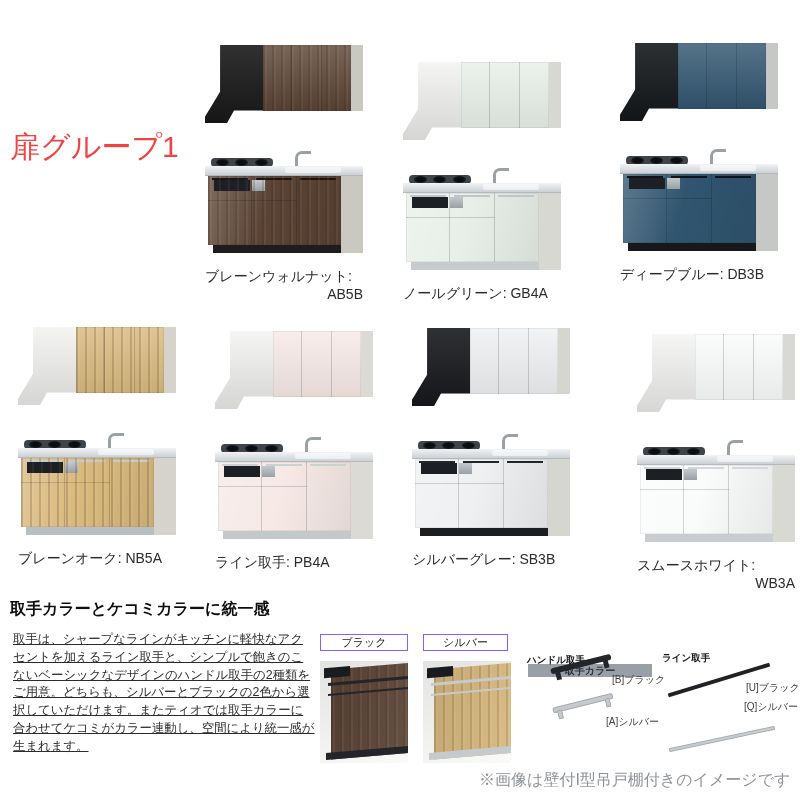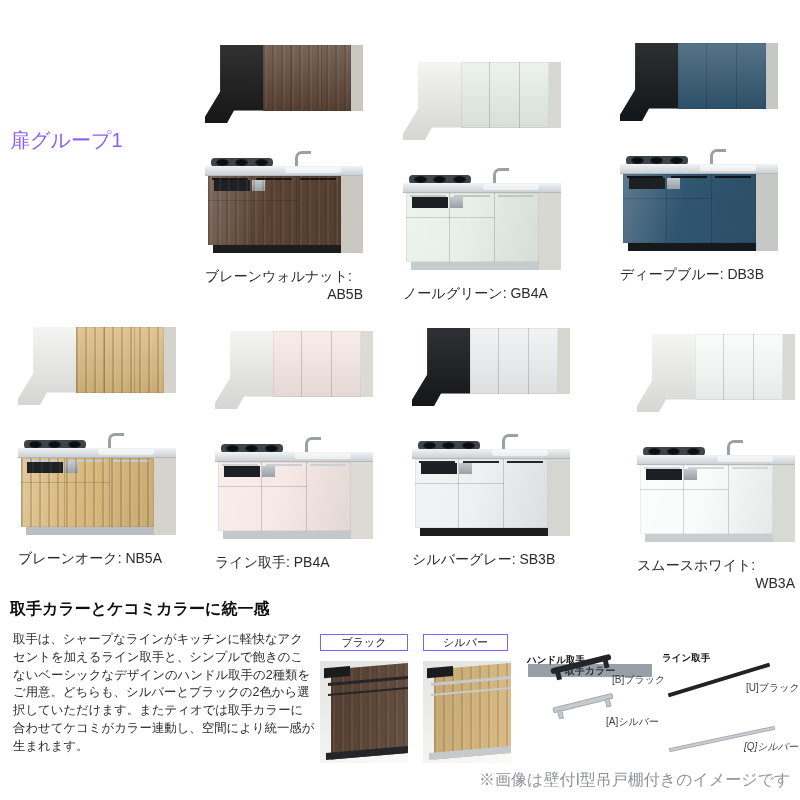--- a/index.html
+++ b/index.html
@@ -1,21 +1,21 @@
 <!DOCTYPE html>
 <html><head>
 <meta charset="utf-8">
 <style>
   html,body{margin:0;padding:0;background:#fff;}
   #stage{position:relative;width:800px;height:800px;background:#ffffff;overflow:hidden;
          font-family:"Liberation Sans",sans-serif;color:#222;}
   .abs{position:absolute;}
 
   
-  .page-title{left:10px;top:127px;font-size:20px;color:#8b5cf6;letter-spacing:0px;white-space:nowrap;}
+  .page-title{left:10px;top:127px;font-size:30px;color:#ef4444;letter-spacing:0px;white-space:nowrap;}
 
   
   .kitchen{position:absolute;width:158px;height:262px;}
   .wall-unit{position:absolute;left:0;top:0;width:158px;height:78px;}
   .hood{position:absolute;left:0;top:0;width:58px;height:78px;background-color:var(--hood);
         background-image:linear-gradient(rgba(255,255,255,.10),rgba(0,0,0,.12));
         clip-path:polygon(26% 0,100% 0,100% 84%,50% 84%,38% 100%,0 100%,0 92%,26% 60%);}
   .wall-doors{position:absolute;left:58px;top:0;width:88px;height:66px;background-color:var(--door);
         box-shadow:inset 0 0 0 1px rgba(0,0,0,.06);
         background-image:
@@ -49,21 +49,21 @@
   
   .wood .wall-doors::after,.wood .base-front::after{content:"";position:absolute;left:0;top:0;right:0;bottom:0;
         background:repeating-linear-gradient(90deg,rgba(56,34,16,.18) 0 2px,rgba(255,255,255,.05) 2px 4px,transparent 4px 9px);}
   .k-label{position:absolute;left:0;top:222px;width:158px;font-size:14px;line-height:18px;color:#2b2b2b;white-space:nowrap;}
   .k-line2{display:block;text-align:right;}
   .k-line2:empty{display:none;}
 
   
   .feature-heading{left:10px;top:599px;font-size:16px;font-weight:bold;color:#0e0e0e;white-space:nowrap;}
   .feature-body{left:13px;top:631px;width:302px;font-size:12.4px;line-height:17.8px;color:#2c2c2c;
-                word-break:break-all;text-align:left;}
+                word-break:break-all;text-align:left;text-decoration:underline;}
 
   
   .sw-box{border:1px solid #8b5cf6;background:#fff;display:flex;align-items:center;justify-content:center;
           font-size:11px;color:#222;box-sizing:border-box;}
   .sw{overflow:hidden;background:linear-gradient(160deg,#e3e3e1 0%,#efefed 55%,#fafaf9 100%);}
   .sw-face{position:absolute;left:12%;top:5%;width:94%;height:88%;background-color:var(--door);
         transform:skewY(-5deg);
         background-image:repeating-linear-gradient(90deg,rgba(56,34,16,.15) 0 2px,rgba(255,255,255,.06) 2px 4px,transparent 4px 9px),
         linear-gradient(100deg,rgba(0,0,0,.10),rgba(255,255,255,.08));}
   .sw-face::before{content:"";position:absolute;left:-4%;right:0;top:15%;height:8px;
@@ -333,17 +333,17 @@
     <span class="bar"></span>
       <span class="leg1"></span>
       <span class="leg2"></span>
   </div>
   <div class="abs hc-cap" style="left:606px;top:715px;">[A]シルバー</div>
 
   <div class="abs l-icon" style="left: 666px; top: 678px; width: 106px; transform: rotate(-17deg); --hc: #202226;"></div>
   <div class="abs hc-cap" style="left:746px;top:681px;">[U]ブラック</div>
 
   <div class="abs l-icon lite" style="left: 668px; top: 737px; width: 108px; transform: rotate(-12deg); --hc: #c9ccd0;"></div>
-  <div class="abs hc-cap" style="left:744px;top:740px;font-style:italic;">[Q]シルバー</div>
+  <div class="abs hc-cap" style="left:744px;top:700px;">[Q]シルバー</div>
 
   <div class="abs footnote">※画像は壁付I型吊戸棚付きのイメージです</div>
 
 </div>
 
 </body></html>

